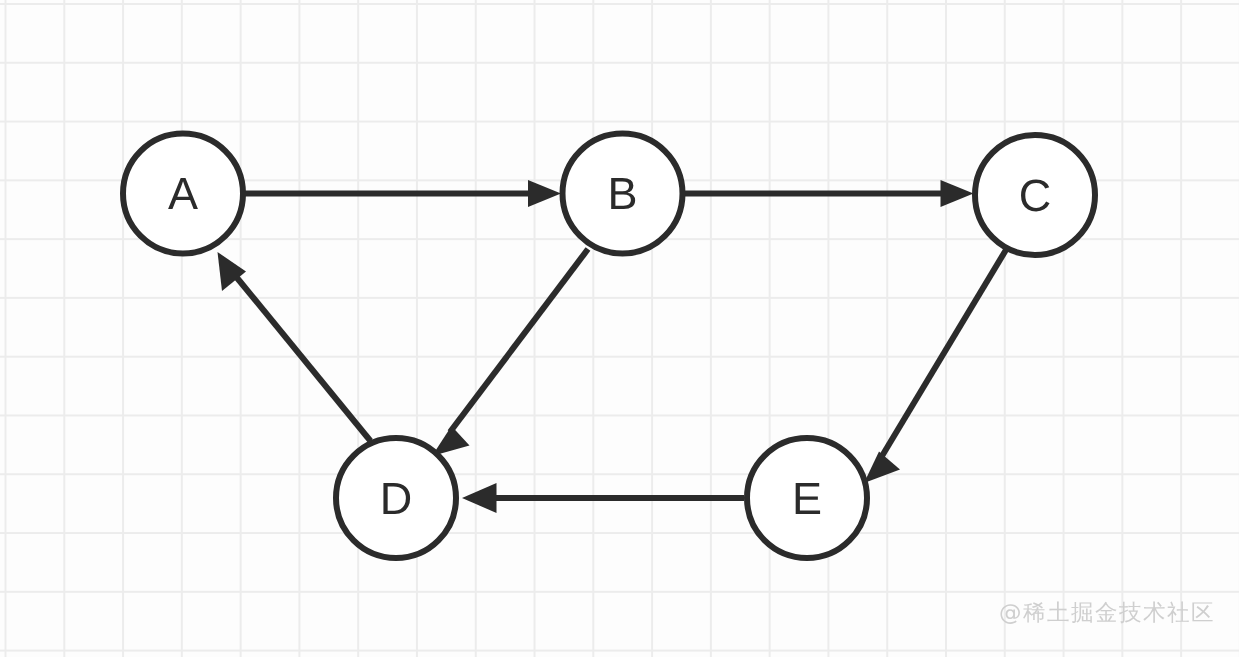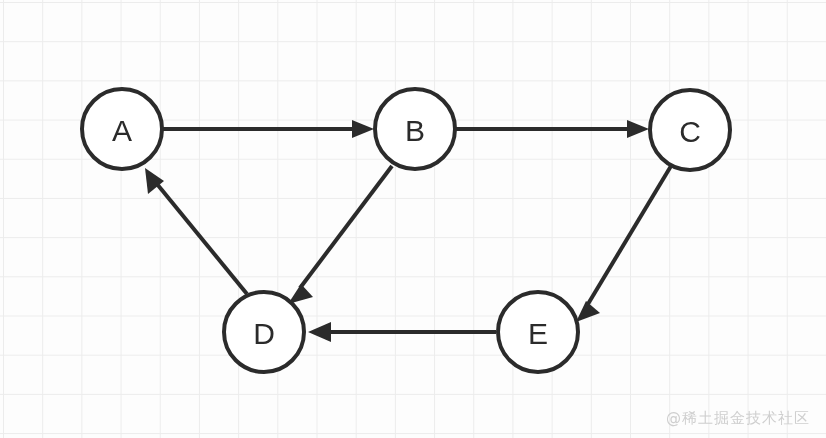--- a/index.html
+++ b/index.html
@@ -48,21 +48,21 @@
     fill: none;
     stroke-linecap: butt;
   }
   .arrow-head {
     fill: #2b2b2b;
     stroke: none;
   }
   #watermark {
     position: absolute;
     right: 16px;
-    bottom: 10px;
+    bottom: 20px;
     color: #cfcfcf;
     font-size: 15px;
     font-family: "DejaVu Sans", sans-serif;
     letter-spacing: 1px;
     white-space: nowrap;
     user-select: none;
   }
 </style>
 </head>
 <body>

